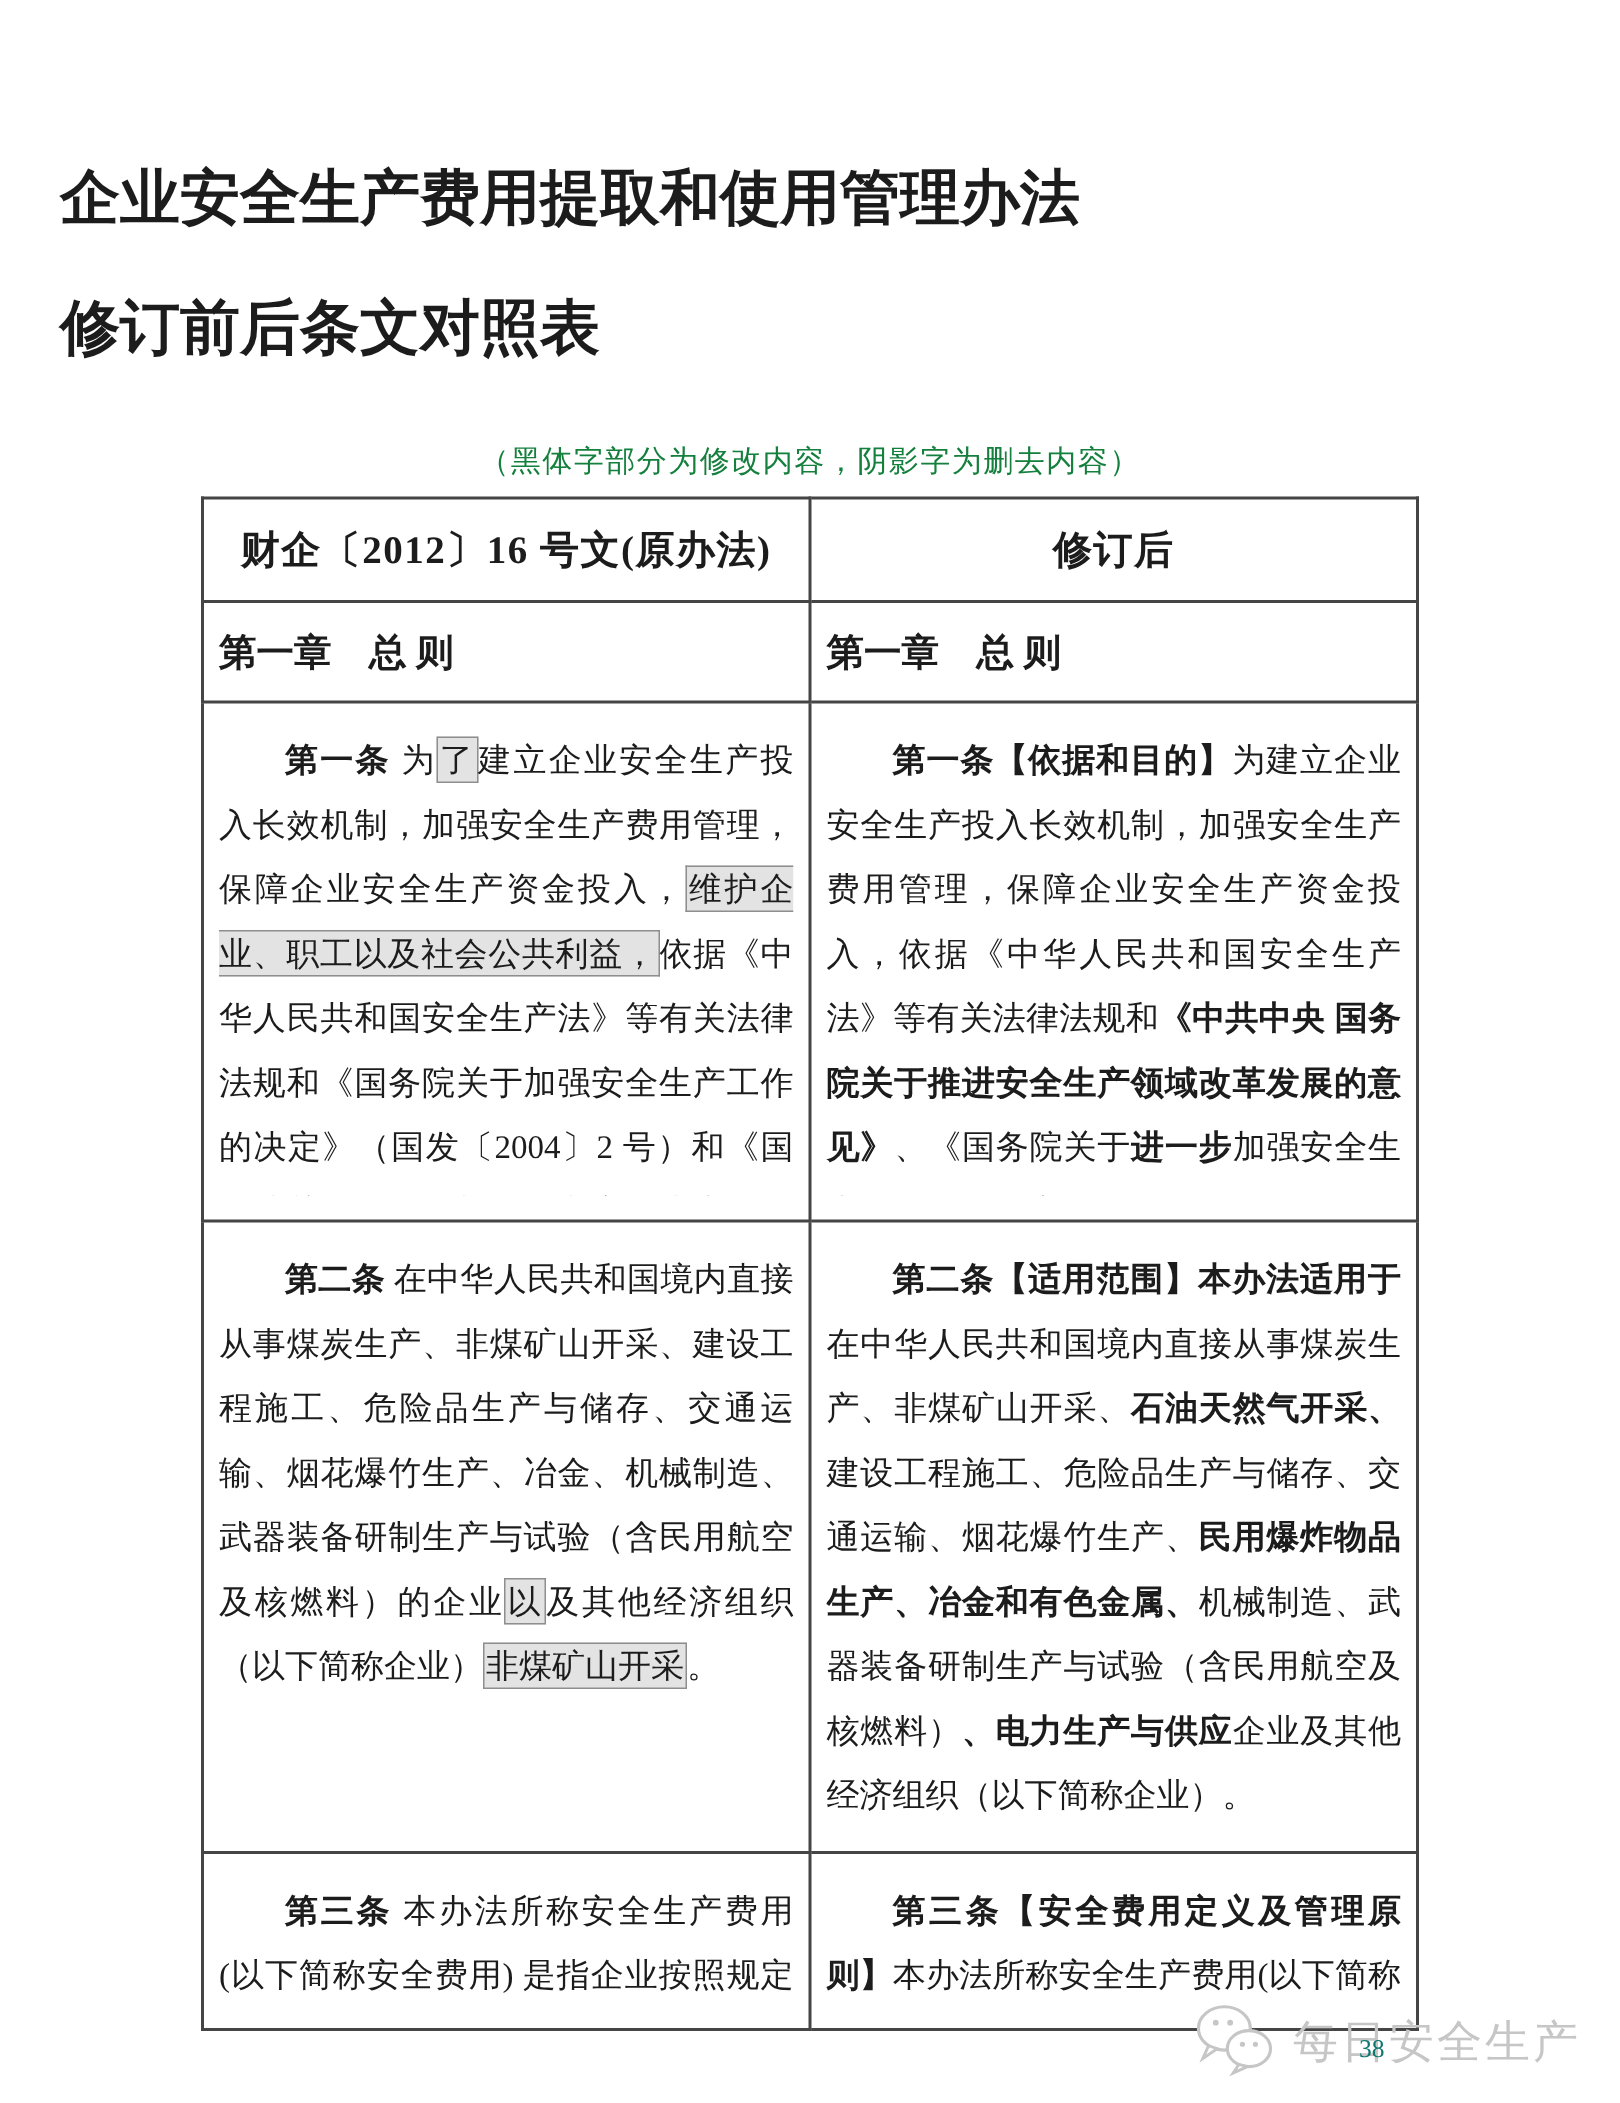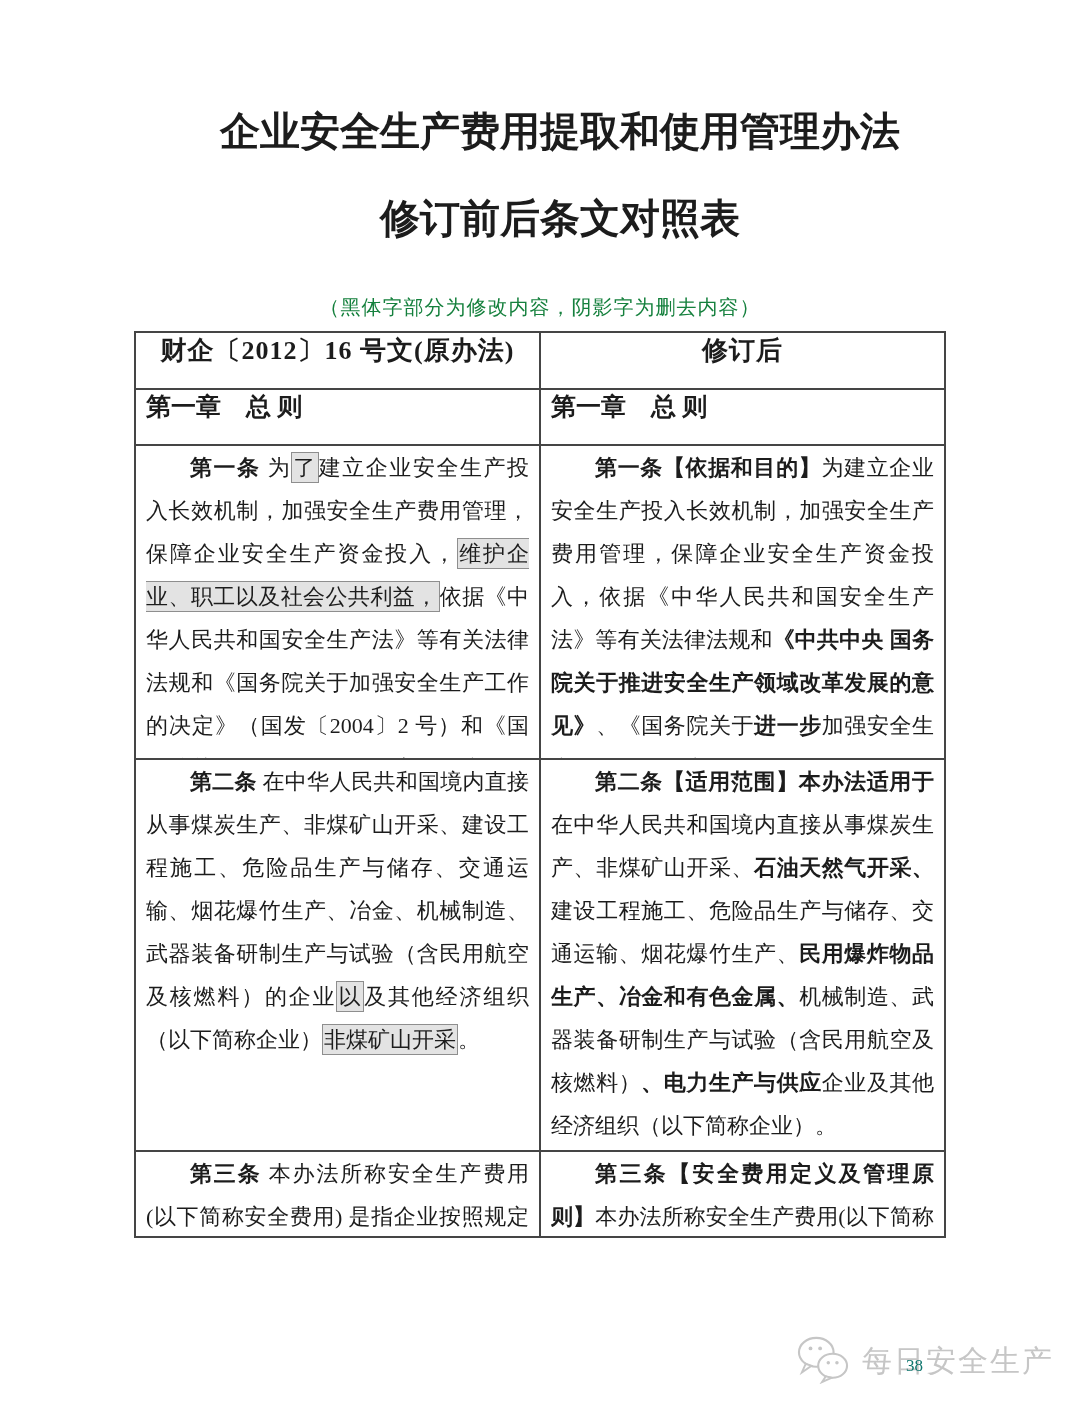--- a/index.html
+++ b/index.html
@@ -4,37 +4,37 @@
 <style>
   * { margin:0; padding:0; box-sizing:border-box; }
   html,body { background:#ffffff; }
   body {
     width:1080px; height:1402px;
     position:relative; overflow:hidden;
     font-family:"Liberation Serif","DejaVu Serif",serif;
     color:#1c1c1c;
   }
   .title {
-    text-align:center; font-weight:bold; font-size:40px;
+    font-weight:bold; font-size:40px;
     font-family:"Liberation Serif","DejaVu Serif",serif;
     padding-left:40px;
   }
   .title-1 { padding-top:104px; }
   .title-2 { margin-top:32px; }
   .legend-note {
     margin-top:48px; text-align:center; font-size:20px; color:#15803d;
     letter-spacing:1px;
   }
   table.compare {
     width:812px; margin:10px auto 0 auto;
     border-collapse:collapse; table-layout:fixed;
   }
   table.compare th, table.compare td {
     border:2px solid #454545; width:50%;
-    vertical-align:top; padding:0 10px;
+    vertical-align:top; padding:16px 10px;
   }
   th.hdr {
     height:57px; font-size:26px; font-weight:bold;
     text-align:center; vertical-align:middle; letter-spacing:1px;
   }
   td.chapter {
     height:56px; font-size:25px; font-weight:bold;
     vertical-align:middle;
   }
   td.valign-mid { vertical-align:middle; }

